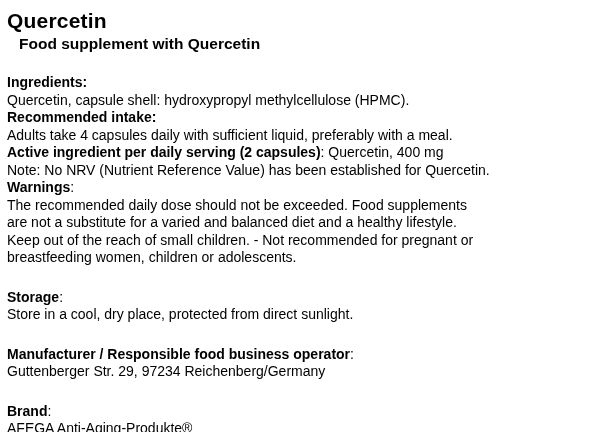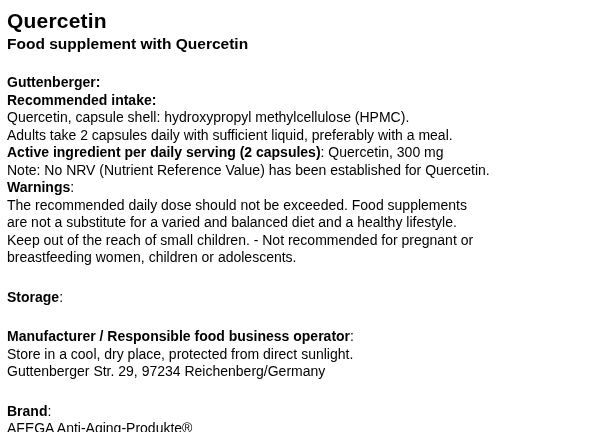--- a/index.html
+++ b/index.html
@@ -19,21 +19,21 @@
     overflow: hidden;
   }
   .title {
     margin: 0;
     font-size: 21px;
     line-height: 26px;
     font-weight: bold;
     letter-spacing: 0.2px;
   }
   .subtitle {
-    margin: 0 0 21px 0;
+    margin: 0 0 21px 12px;
     font-size: 15.5px;
     line-height: 19px;
     font-weight: bold;
   }
   .line {
     margin: 0;
     font-size: 14px;
     line-height: 17.5px;
     font-weight: normal;
   }
@@ -41,34 +41,34 @@
   .gap-top { margin-top: 22px; }
 </style>
 </head>
 <body>
 
 <div class="doc">
 
   <h1 class="title">Quercetin</h1>
   <h2 class="subtitle">Food supplement with Quercetin</h2>
 
-  <p class="line b">Guttenberger:</p>
+  <p class="line b">Ingredients:</p>
+  <p class="line">Quercetin, capsule shell: hydroxypropyl methylcellulose (HPMC).</p>
+
   <p class="line b">Recommended intake:</p>
+  <p class="line">Adults take 4 capsules daily with sufficient liquid, preferably with a meal.</p>
 
-  <p class="line">Quercetin, capsule shell: hydroxypropyl methylcellulose (HPMC).</p>
-  <p class="line">Adults take 2 capsules daily with sufficient liquid, preferably with a meal.</p>
-
-  <p class="line"><span class="b">Active ingredient per daily serving (2 capsules)</span><span>: Quercetin, 300 mg</span></p>
+  <p class="line"><span class="b">Active ingredient per daily serving (2 capsules)</span><span>: Quercetin, 400 mg</span></p>
   <p class="line">Note: No NRV (Nutrient Reference Value) has been established for Quercetin.</p>
 
   <p class="line"><span class="b">Warnings</span><span>:</span></p>
   <p class="line">The recommended daily dose should not be exceeded. Food supplements are not a substitute for a varied and balanced diet and a healthy lifestyle. Keep out of the reach of small children. - Not recommended for pregnant or breastfeeding women, children or adolescents.</p>
 
   <p class="line gap-top"><span class="b">Storage</span><span>:</span></p>
+  <p class="line">Store in a cool, dry place, protected from direct sunlight.</p>
+
   <p class="line gap-top"><span class="b">Manufacturer / Responsible food business operator</span><span>:</span></p>
-
-  <p class="line">Store in a cool, dry place, protected from direct sunlight.</p>
   <p class="line">Guttenberger Str. 29, 97234 Reichenberg/Germany</p>
 
   <p class="line gap-top"><span class="b">Brand</span><span>:</span></p>
   <p class="line">AFEGA Anti-Aging-Produkte®</p>
 
 </div>
 
 </body></html>

